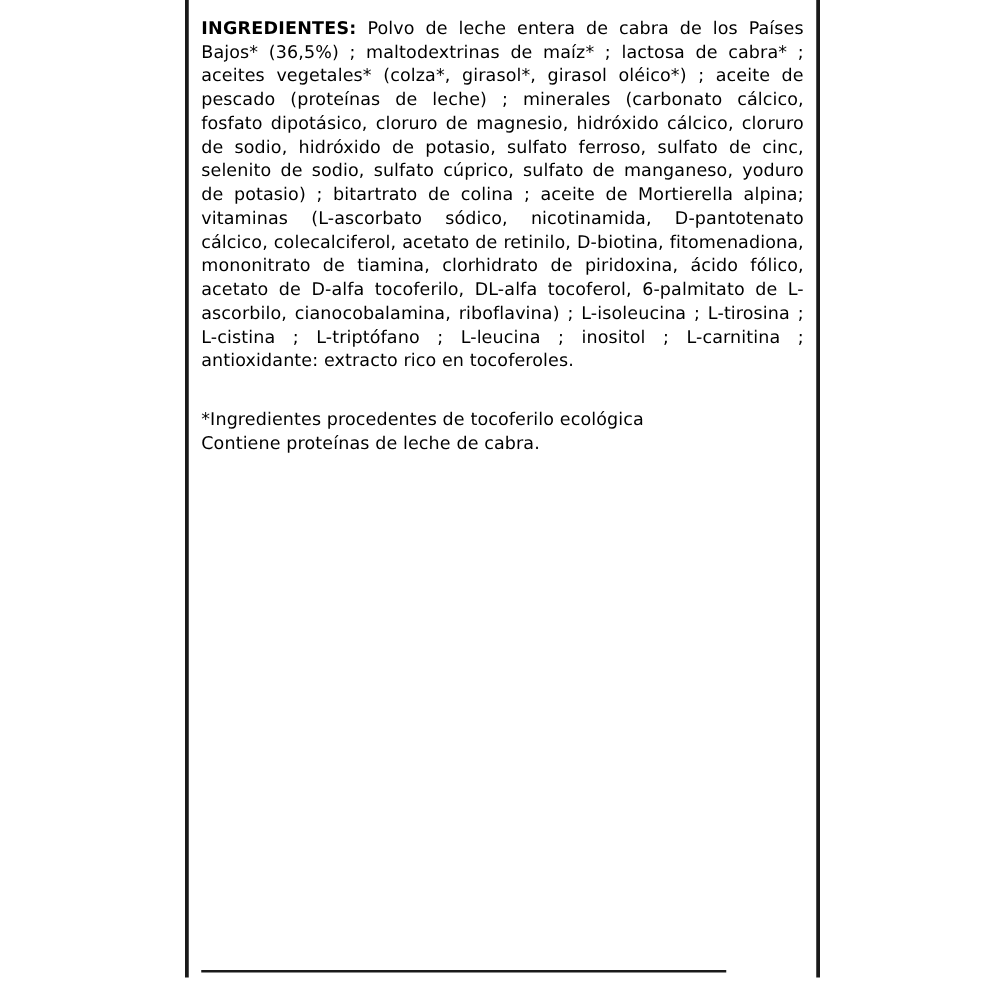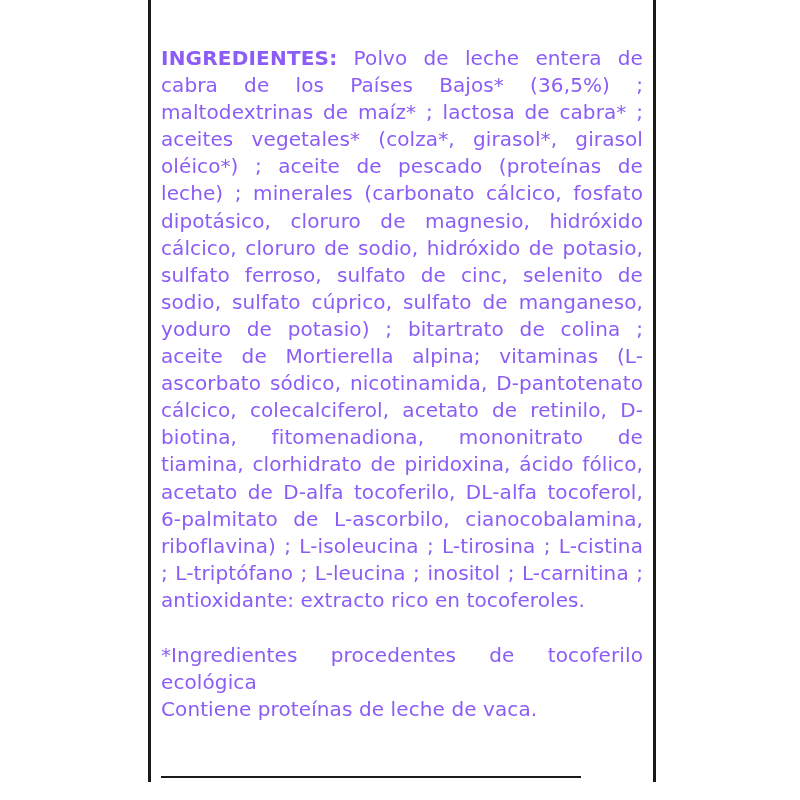--- a/index.html
+++ b/index.html
@@ -29,27 +29,26 @@
     border-left: 3px solid #1a1a1a;
     border-right: 3px solid #1a1a1a;
     background: #ffffff;
     box-sizing: border-box;
   }
   .content {
     position: absolute;
     left: 161px;
     top: 14px;
     width: 482px;
-    font-size: 20px;
+    font-size: 14px;
     line-height: 1.355;
-    color: #8b5cf6;
+    color: #000000;
     text-align: justify;
     text-justify: inter-word;
     letter-spacing: 0.1px;
-    margin-top: 31px;
   }
   .ingredients-block {
     margin: 0;
     padding: 0;
   }
   .heading {
     font-weight: bold;
     letter-spacing: 0.2px;
   }
   .spacer {
@@ -84,19 +83,19 @@
   </div>
 
   <div class="content">
 
     <p class="ingredients-block"><span class="heading">INGREDIENTES:</span><span> Polvo de leche entera de cabra de los Países Bajos* (36,5%) ; maltodextrinas de maíz* ; lactosa de cabra* ; aceites vegetales* (colza*, girasol*, girasol oléico*) ; aceite de pescado (proteínas de leche) ; minerales (carbonato cálcico, fosfato dipotásico, cloruro de magnesio, hidróxido cálcico, cloruro de sodio, hidróxido de potasio, sulfato ferroso, sulfato de cinc, selenito de sodio, sulfato cúprico, sulfato de manganeso, yoduro de potasio) ; bitartrato de colina ; aceite de Mortierella alpina; vitaminas (L-ascorbato sódico, nicotinamida, D-pantotenato cálcico, colecalciferol, acetato de retinilo, D-biotina, fitomenadiona, mononitrato de tiamina, clorhidrato de piridoxina, ácido fólico, acetato de D-alfa tocoferilo, DL-alfa tocoferol, 6-palmitato de L-ascorbilo, cianocobalamina, riboflavina) ; L-isoleucina ; L-tirosina ; L-cistina ; L-triptófano ; L-leucina ; inositol ; L-carnitina ; antioxidante: extracto rico en tocoferoles.</span></p>
 
     <div class="spacer"></div>
 
     <p class="footnote">*Ingredientes procedentes de tocoferilo ecológica</p>
 
-    <p class="contains">Contiene proteínas de leche de vaca.</p>
+    <p class="contains">Contiene proteínas de leche de cabra.</p>
 
   </div>
 
   <div class="bottom-rule"></div>
 
 </div>
 
 </body></html>

